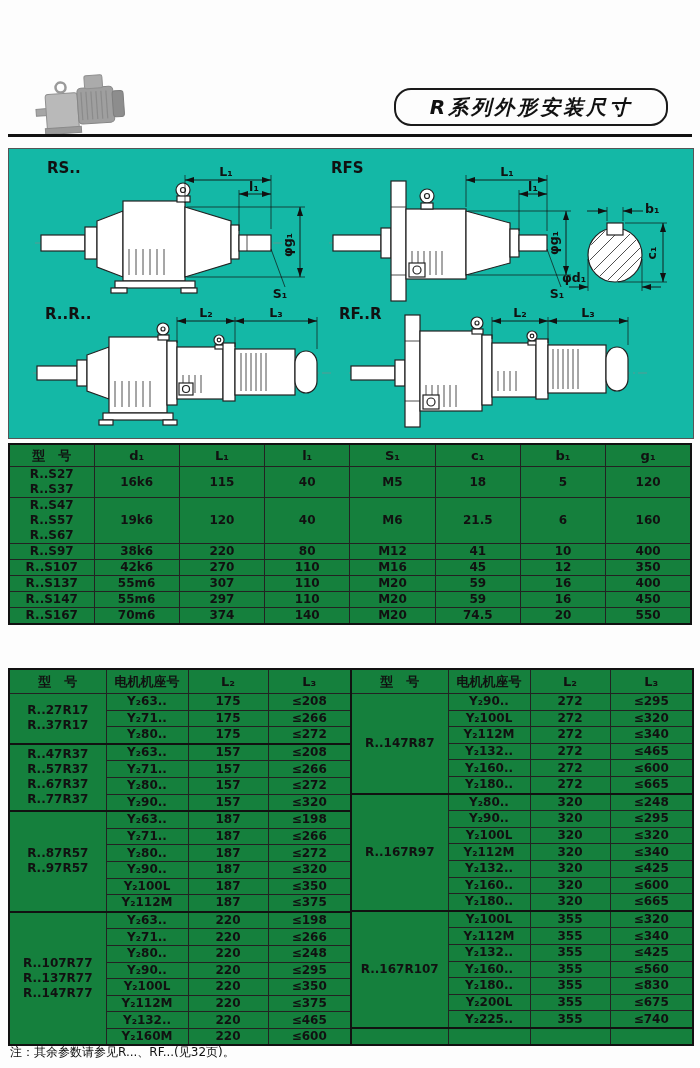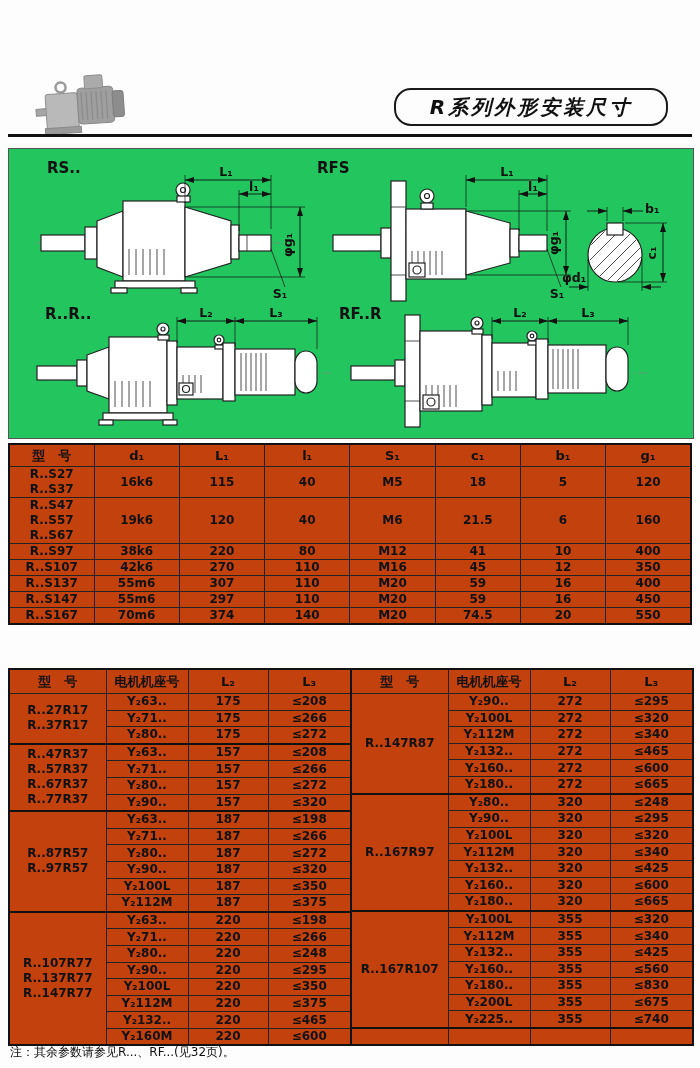--- a/index.html
+++ b/index.html
@@ -8,32 +8,32 @@
 
   
   .photo{position:absolute;left:34px;top:68px;width:102px;height:80px;}
   .title-box{position:absolute;left:394px;top:88px;width:270px;height:34px;
              border:2px solid #1a1a1a;border-radius:17px;
              display:flex;align-items:center;justify-content:center;
              font-size:20px;font-weight:bold;font-style:italic;letter-spacing:3px;}
   .header-rule{position:absolute;left:8px;top:134px;width:684px;height:2.5px;background:#111;}
 
   
-  .panel{position:absolute;left:8px;top:148px;width:684px;height:289px;border:1px solid #555;background:#22c55e;}
+  .panel{position:absolute;left:8px;top:148px;width:684px;height:289px;border:1px solid #555;background:#14b8a6;}
   .dia-label{position:absolute;font-size:15px;font-weight:bold;}
   .dwg{position:absolute;}
   .dwg .ol{fill:#fff;stroke:#222;stroke-width:1.2;}
   .dwg .fin{stroke:#222;stroke-width:0.8;fill:none;}
   .dwg .cl{stroke:#888;stroke-width:0.6;stroke-dasharray:9 3 2 3;}
   .dwg .dim{stroke:#111;stroke-width:0.9;fill:none;}
   .dwg .ext{stroke:#111;stroke-width:0.7;fill:none;}
   .dwg text{font-size:12.5px;font-weight:bold;fill:#111;}
 
   
-  table{border-collapse:collapse;table-layout:fixed;position:absolute;background:#c2410c;}
+  table{border-collapse:collapse;table-layout:fixed;position:absolute;background:#15803d;}
   .dtable{border:2px solid #111;}
   .dtable th,.dtable td{border:1px solid #222;text-align:center;vertical-align:middle;
                         padding:0;font-weight:bold;overflow:hidden;}
   .dtable th{font-size:13px;height:21px;}
   .dtable td{font-size:12px;line-height:15px;}
   .t1{left:8px;top:443px;width:684px;}
   .t2l{left:8px;top:668px;width:342px;}
   .t2r{left:350px;top:668px;width:342px;}
   .t2l td,.t2r td{height:15.6px;}
   .t2l th,.t2r th{height:23px;}
@@ -67,21 +67,21 @@
       <circle cx="28" cy="18" r="5" fill="none" stroke="#9a9a9a" stroke-width="2.5"></circle>
     </g>
   </svg>
   <div class="title-box">
     <span>R系列外形安装尺寸</span>
   </div>
   <div class="header-rule"></div>
 
   <div class="panel">
     <div class="dia-label" style="left:38px;top:10px">RS..</div>
-    <div class="dia-label" style="left:308px;top:10px">RFS</div>
+    <div class="dia-label" style="left:322px;top:10px">RFS</div>
     <div class="dia-label" style="left:36px;top:156px">R..R..</div>
     <div class="dia-label" style="left:330px;top:156px">RF..R</div>
 
     <svg class="dwg" style="left:24px;top:14px" width="290" height="140" viewBox="0 0 290 140">
       <line class="cl" x1="2" y1="80" x2="252" y2="80"></line>
       <rect class="ol" x="8" y="72" width="44" height="16"></rect>
       <rect class="ol" x="52" y="64" width="12" height="32"></rect>
       <polygon class="ol" points="64,58 90,48 90,114 64,104"></polygon>
       <rect class="ol" x="90" y="38" width="62" height="80"></rect>
       <path class="fin" d="M96,86 V112 M103,86 V112 M110,86 V112 M117,86 V112 M124,86 V112 M131,86 V112"></path>

